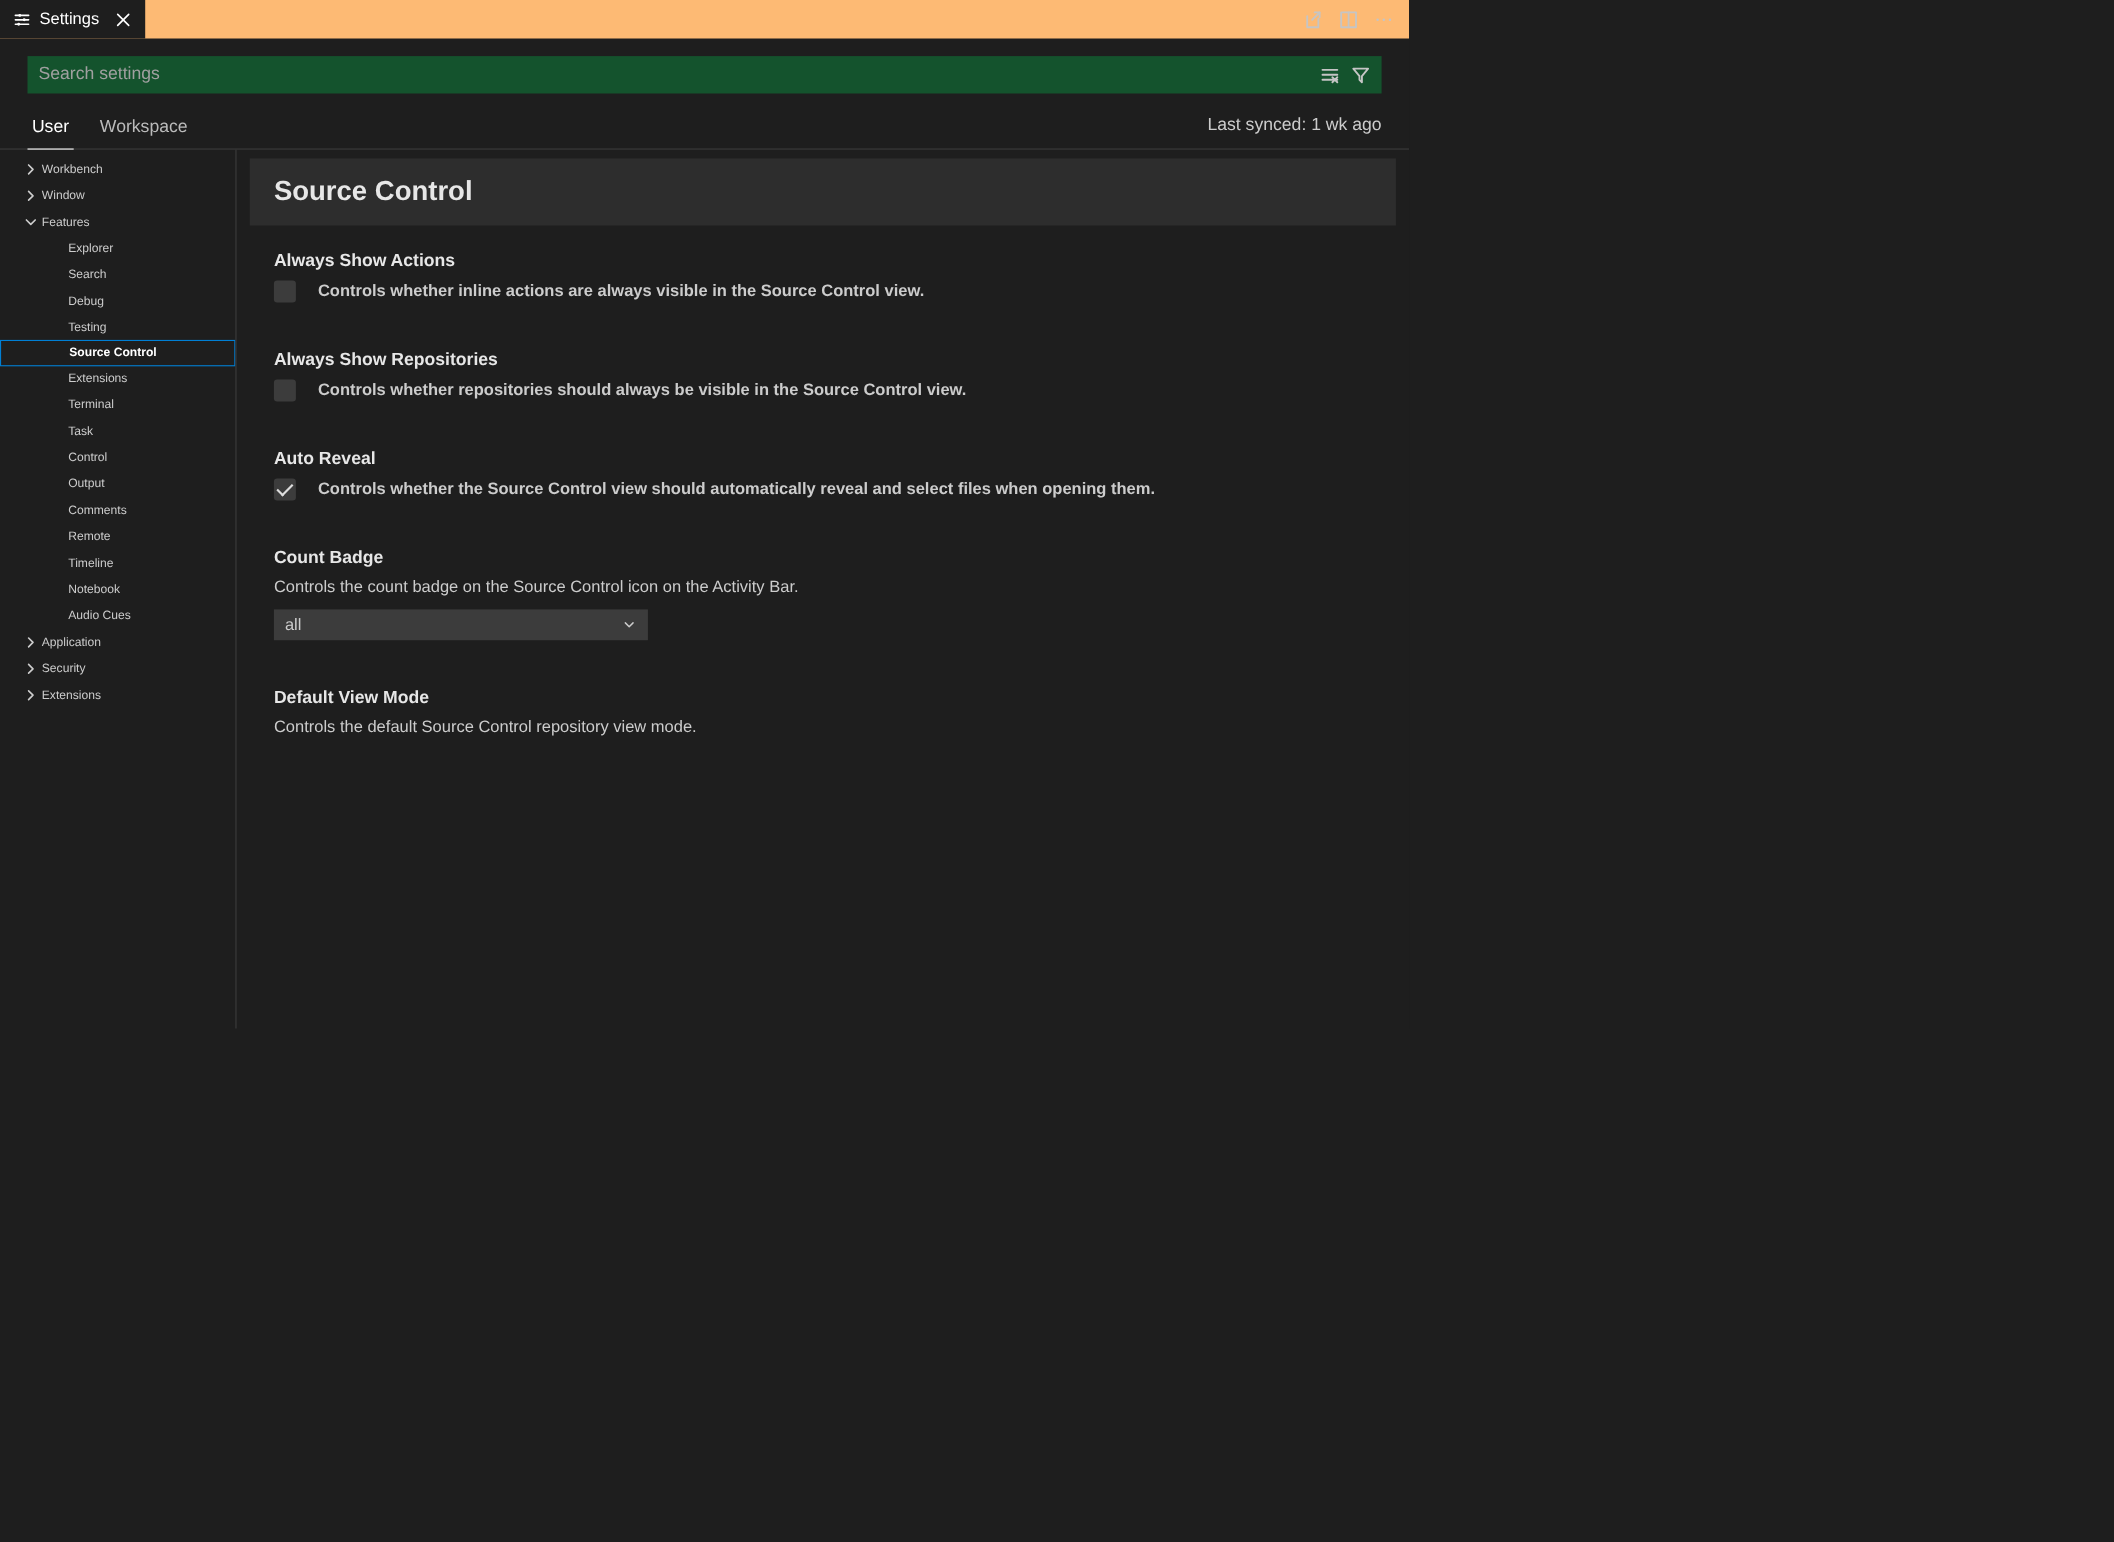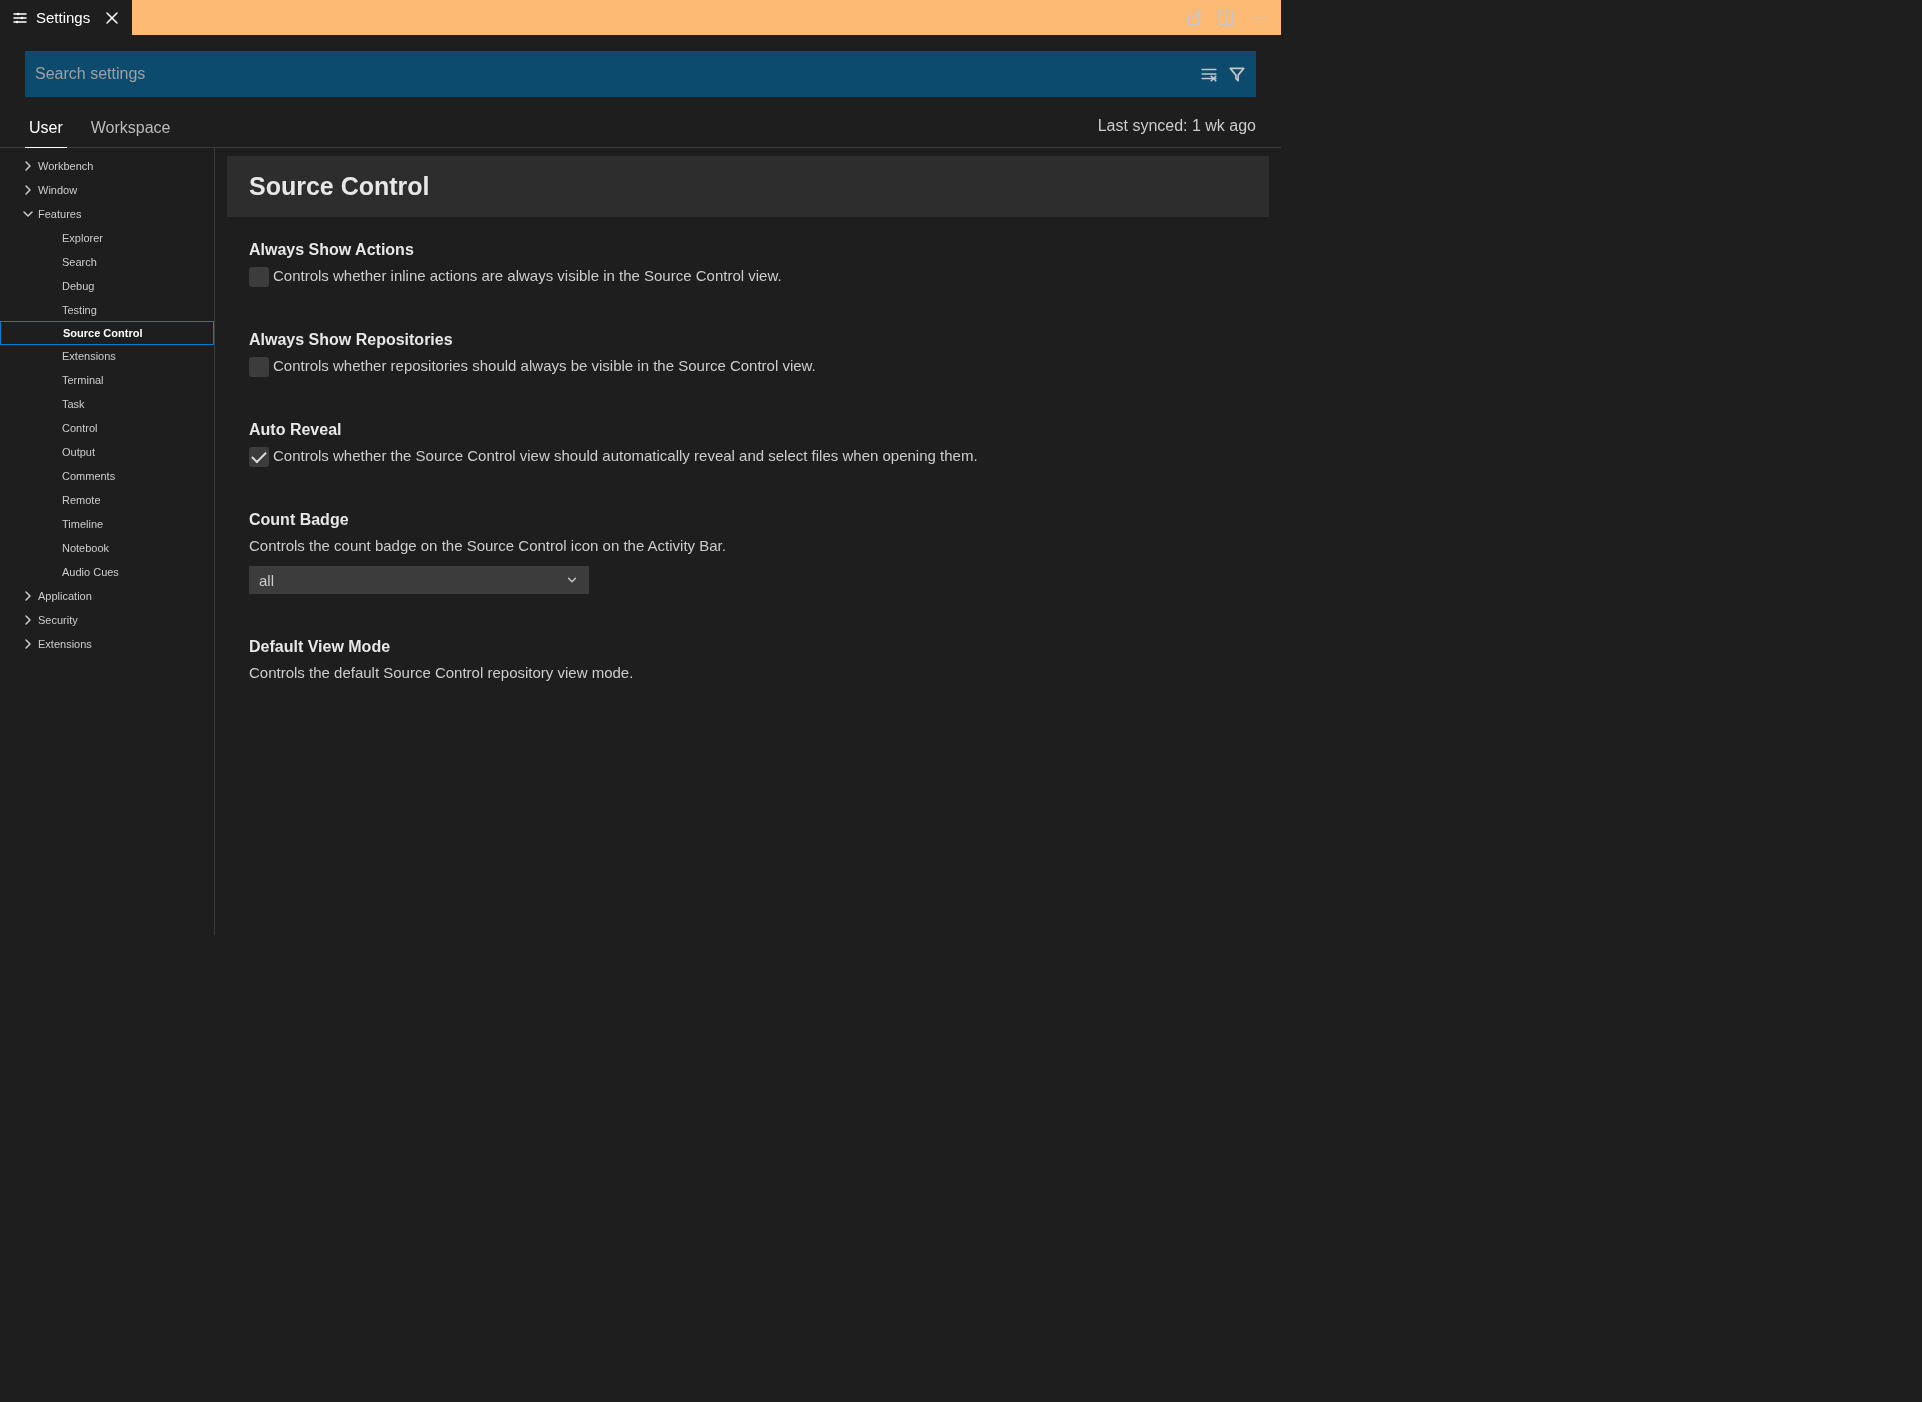--- a/index.html
+++ b/index.html
@@ -36,22 +36,22 @@
   .tabbar-actions { display: flex; gap: 14px; padding: 0 14px; color: #c5c5c5; }
   .tabbar-actions .icon { width: 18px; height: 18px; display:flex; align-items:center; justify-content:center; cursor:pointer; }
 
   
   .search-row {
     padding: 16px 25px 10px 25px;
   }
   .search-box {
     display: flex;
     align-items: center;
-    background: #0c4a6e;
-    height: 46px;
+    background: #14532d;
+    height: 34px;
     padding: 0 10px;
     width: 100%;
   }
   .search-box input {
     flex: 1;
     background: transparent;
     border: none;
     outline: none;
     color: #cccccc;
     font-size: 16px;
@@ -138,22 +138,23 @@
     padding: 0 22px 44px 22px;
   }
   .setting-title {
     font-size: 16px;
     font-weight: 600;
     color: #e7e7e7;
     margin-bottom: 6px;
   }
   .setting-row {
     display: flex;
-    align-items: flex-start;
-    gap: 4px;
+    align-items: center;
+    gap: 20px;
+    font-weight: bold;
   }
   .checkbox {
     width: 20px; height: 20px;
     background: #3c3c3c;
     border-radius: 3px;
     flex-shrink: 0;
     display:flex; align-items:center; justify-content:center;
     cursor:pointer;
     margin-top: 2px;
   }

